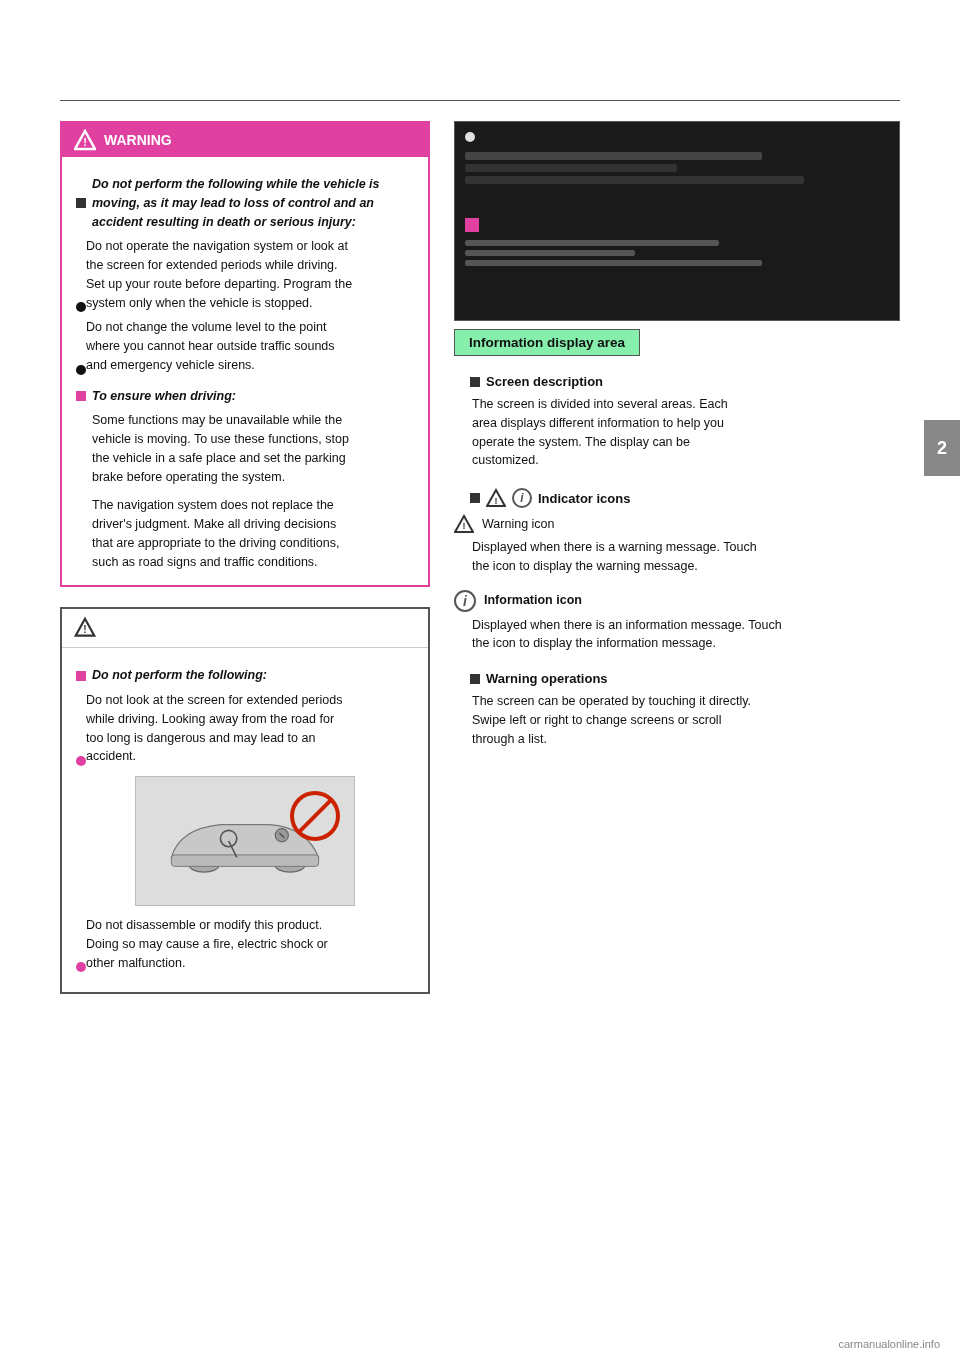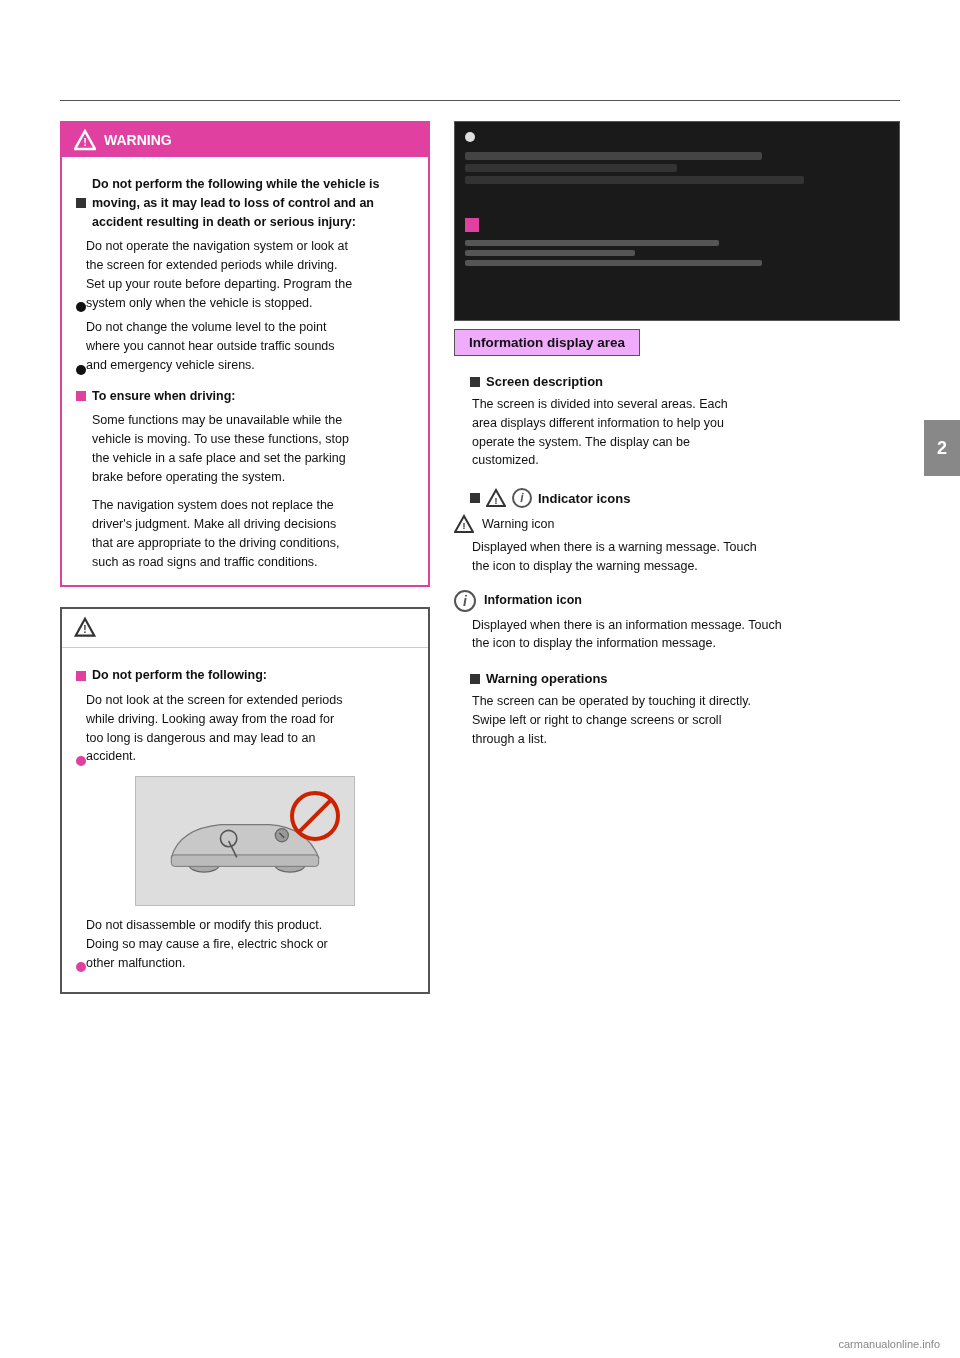--- a/index.html
+++ b/index.html
@@ -111,20 +111,21 @@
 
     
     .section-heading {
       font-weight: bold;
       font-size: 13px;
       display: flex;
       align-items: center;
       gap: 6px;
       margin-bottom: 6px;
       margin-top: 8px;
+      font-style: italic;
     }
 
     .pink-square {
       width: 10px;
       height: 10px;
       background: #e040a0;
       display: inline-block;
       flex-shrink: 0;
     }
 
@@ -191,21 +192,21 @@
     }
 
     .display-image-pink-sq {
       width: 14px;
       height: 14px;
       background: #e040a0;
       margin-top: 30px;
     }
 
     .info-display-label {
-      background: #f0abfc;
+      background: #86efac;
       border: 1.5px solid #555;
       padding: 5px 14px;
       font-size: 13.5px;
       font-weight: bold;
       display: inline-block;
       margin-bottom: 18px;
     }
 
     .right-section {
       margin-bottom: 18px;

